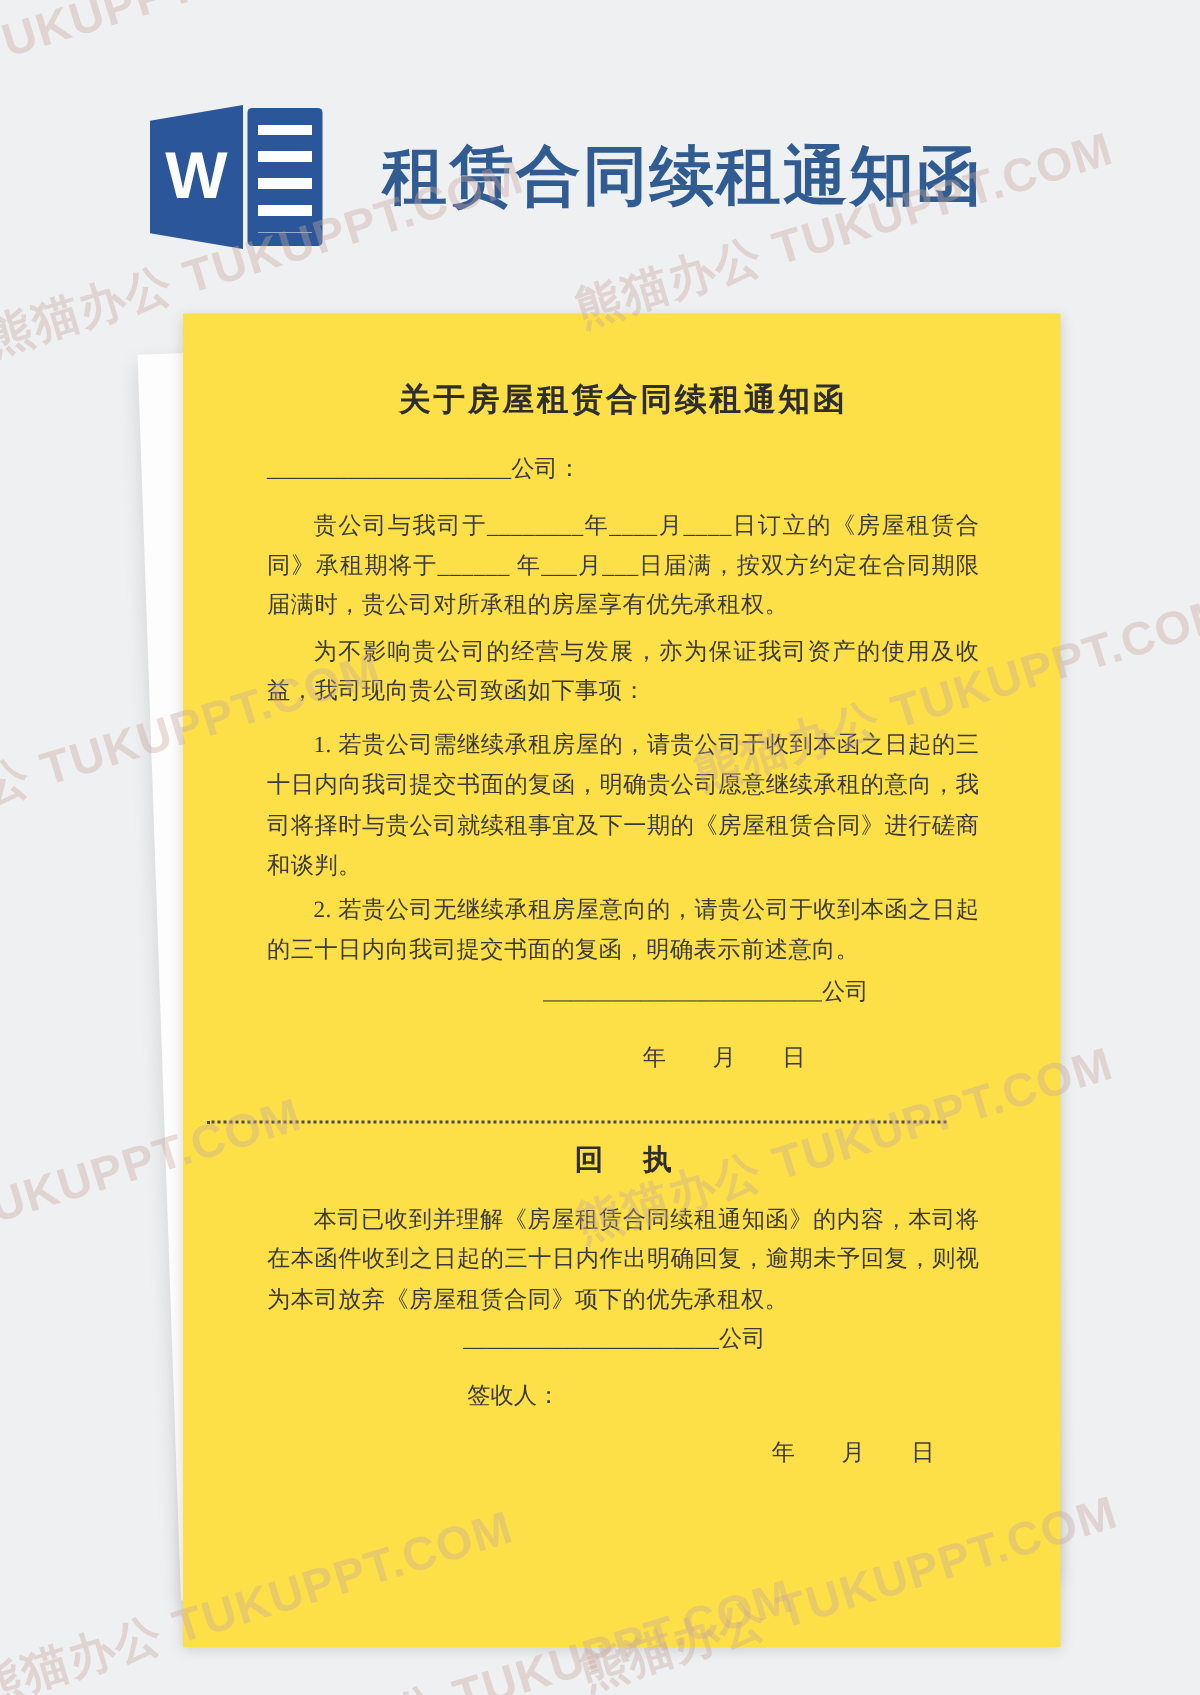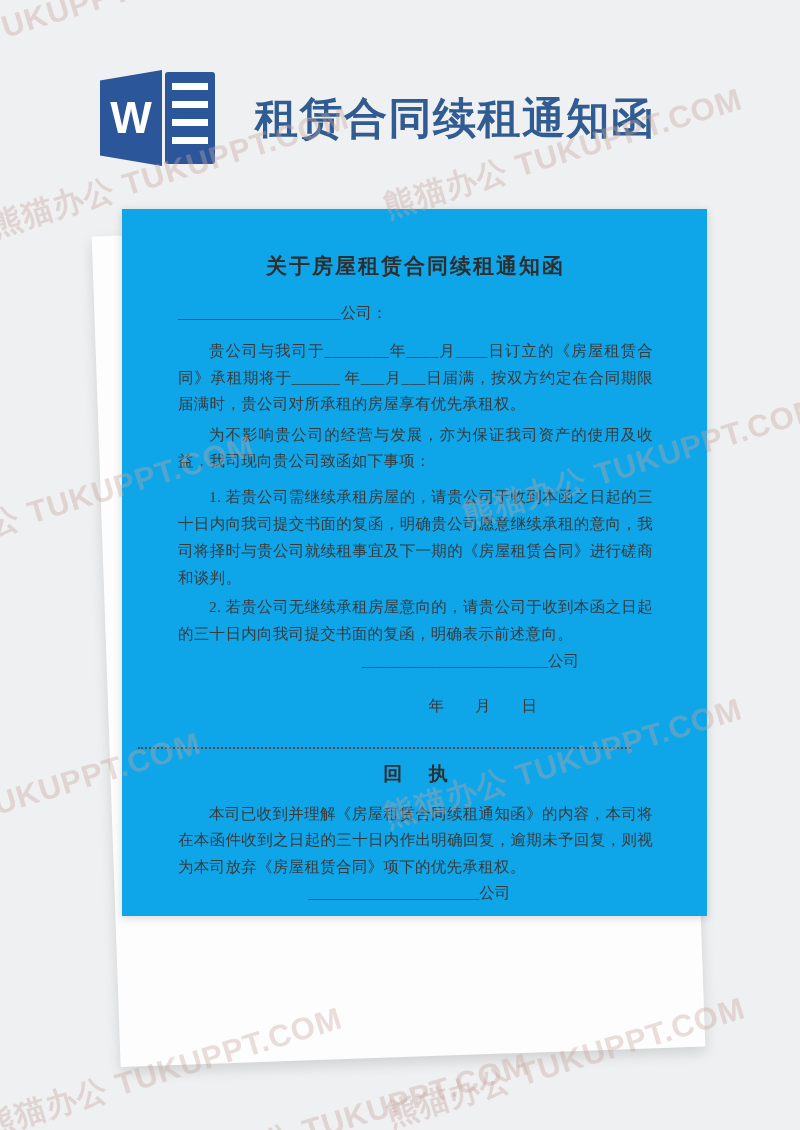--- a/index.html
+++ b/index.html
@@ -49,22 +49,22 @@
     font-size:43px;font-weight:600;letter-spacing:1.5px;line-height:1;
     color:#315c91;white-space:nowrap;
   }
   
   .sheet-behind{
     position:absolute;left:122px;top:209px;width:585px;height:831px;z-index:1;
     background:#fdfdfe;transform:translate(-16px,17px) rotate(-2deg);
     box-shadow:0 6px 14px rgba(0,0,0,0.13);
   }
   .sheet{
-    position:absolute;left:122px;top:209px;width:585px;height:707px;z-index:3;
-    background:#0ea5e9;box-shadow:0 2px 9px rgba(0,0,0,0.15);
+    position:absolute;left:122px;top:209px;width:585px;height:889px;z-index:3;
+    background:#fde047;box-shadow:0 2px 9px rgba(0,0,0,0.15);
     box-sizing:border-box;padding:42px 54px 0 56px;
     color:#3a3a3a;overflow:hidden;
   }
   .doc-title{
     margin:0;font-size:21px;font-weight:600;letter-spacing:2px;
     line-height:30px;text-align:center;color:#2e2e2e;
   }
   .salutation{margin:18px 0 0 0;font-size:15.5px;line-height:27px;}
   .para{
     margin:0;font-size:15.5px;line-height:26.5px;text-align:justify;

